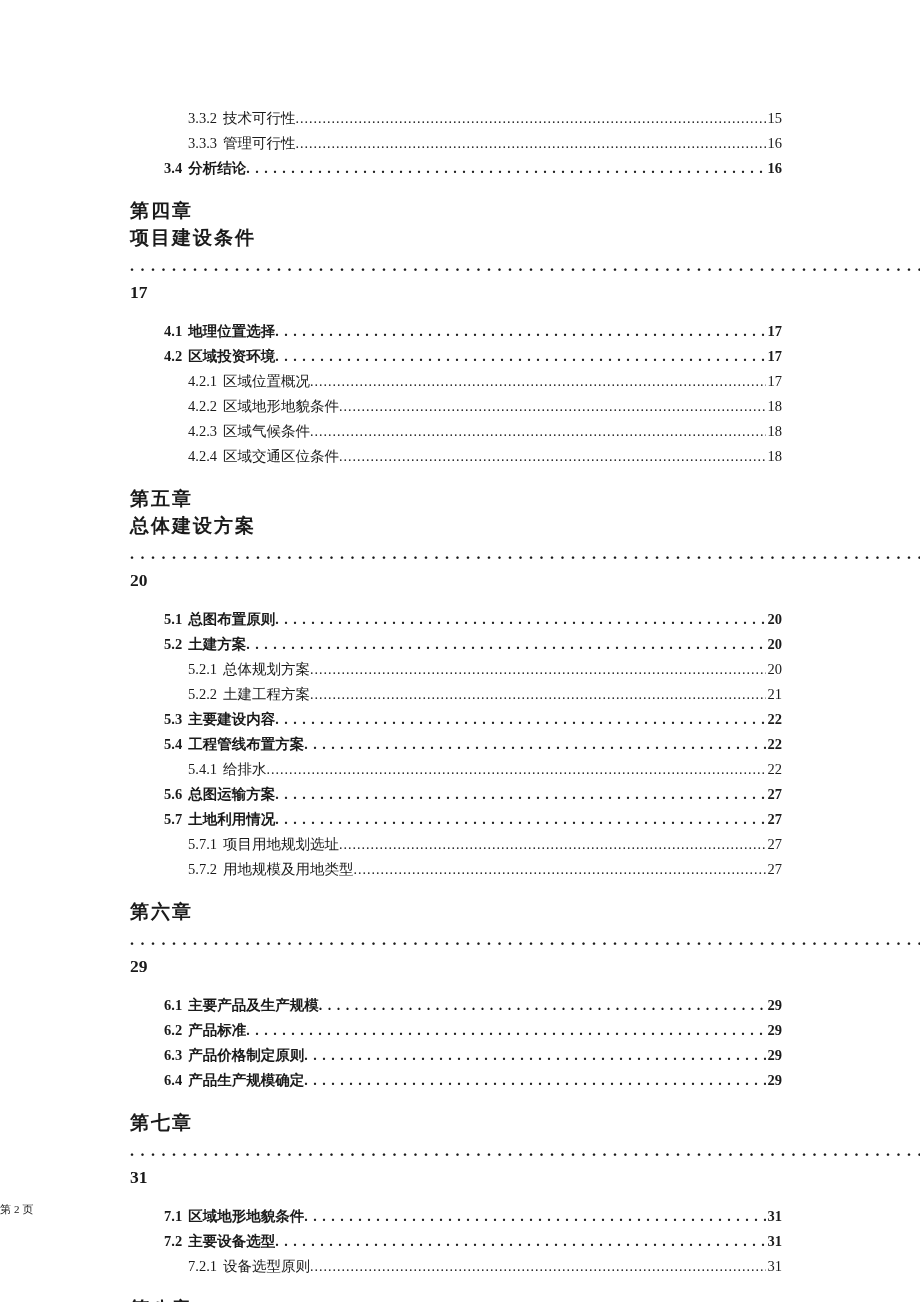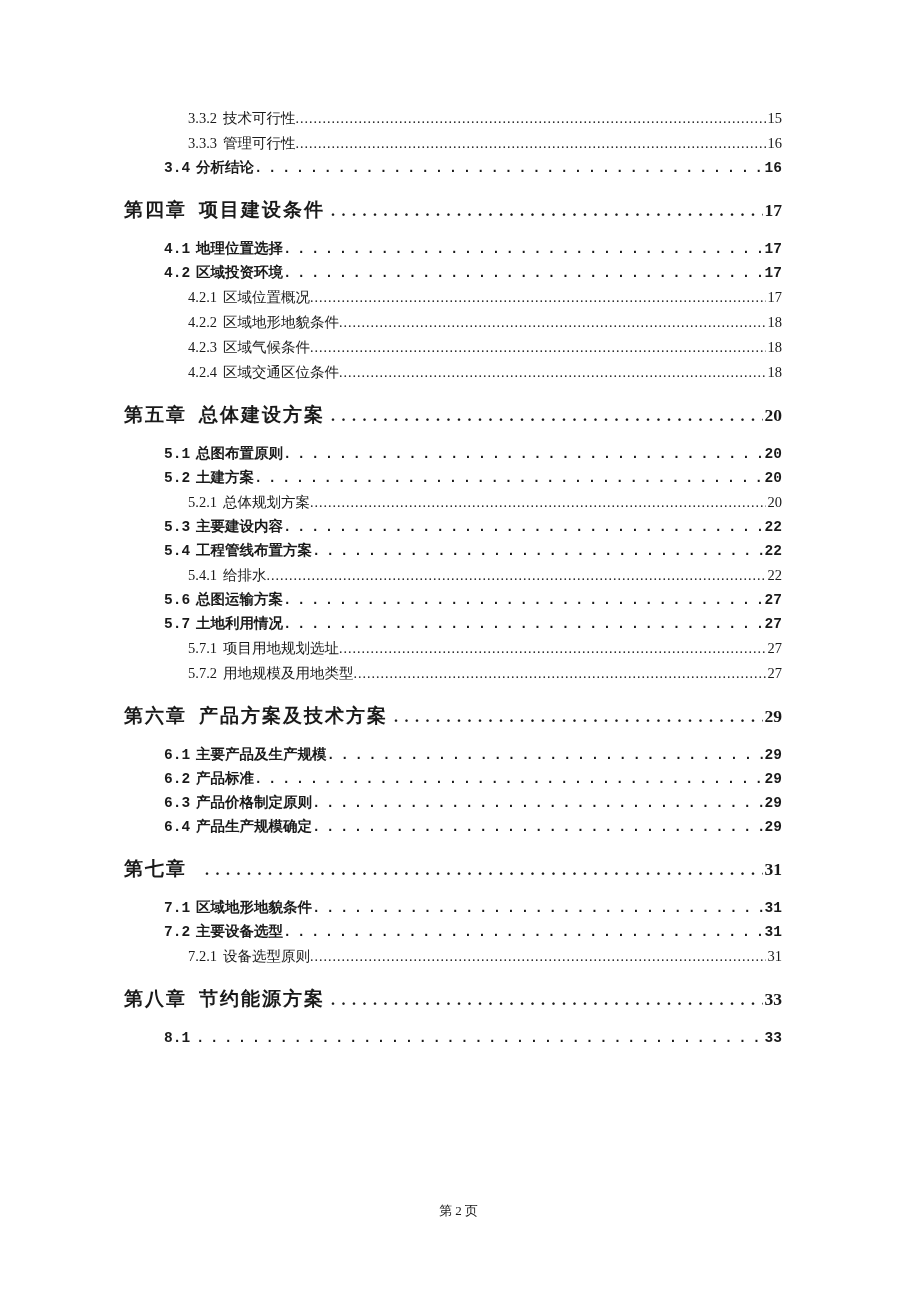--- a/index.html
+++ b/index.html
@@ -28,32 +28,32 @@
     align-items: baseline;
   }
   
   .sec, .sub {
     font-size: 14.5px;
     line-height: 24px;
   }
   .sec {
     font-weight: bold;
     padding-left: 40px;
-    font-family: Liberation Mono, monospace;
   }
   .sub {
     font-weight: normal;
     padding-left: 64px;
   }
   .chap {
     font-weight: bold;
     font-size: 19px;
     line-height: 27px;
     letter-spacing: 2px;
     margin: 16px 0 13px 0;
+    flex-direction: column;
   }
   .num { margin-right: 6px; white-space: nowrap; }
   .chap .num { margin-right: 12px; }
   .title { white-space: nowrap; }
   
   .fill {
     flex: 1;
     overflow: hidden;
     white-space: nowrap;
     min-width: 10px;
@@ -81,22 +81,21 @@
     white-space: nowrap;
   }
   .chap .page-num {
     font-size: 17.5px;
   }
   .footer {
     position: absolute;
     left: 0;
     right: 0;
     top: 1202px;
-    text-align: center;
-    font-size: 13px;
+    font-size: 11px;
     letter-spacing: 3px;
   }
 </style>
 </head>
 <body style="background: rgb(255, 255, 255); color: rgb(26, 26, 26);">
 
 <div class="page">
   <main class="toc" id="toc">
       <div class="row sub">
     <span class="num">3.3.2</span>
@@ -175,20 +174,26 @@
     <span class="title">土建方案</span>
     <span class="fill"></span>
     <span class="page-num">20</span>
   </div>
       <div class="row sub">
     <span class="num">5.2.1</span>
     <span class="title">总体规划方案</span>
     <span class="fill"></span>
     <span class="page-num">20</span>
   </div>
+      <div class="row sub">
+    <span class="num">5.2.2</span>
+    <span class="title">土建工程方案</span>
+    <span class="fill"></span>
+    <span class="page-num">21</span>
+  </div>
       <div class="row sec">
     <span class="num">5.3</span>
     <span class="title">主要建设内容</span>
     <span class="fill"></span>
     <span class="page-num">22</span>
   </div>
       <div class="row sec">
     <span class="num">5.4</span>
     <span class="title">工程管线布置方案</span>
     <span class="fill"></span>
@@ -219,21 +224,20 @@
     <span class="page-num">27</span>
   </div>
       <div class="row sub">
     <span class="num">5.7.2</span>
     <span class="title">用地规模及用地类型</span>
     <span class="fill"></span>
     <span class="page-num">27</span>
   </div>
       <div class="row chap">
     <span class="num">第六章</span>
-    <span class="title">产品方案及技术方案</span>
     <span class="fill"></span>
     <span class="page-num">29</span>
   </div>
       <div class="row sec">
     <span class="num">6.1</span>
     <span class="title">主要产品及生产规模</span>
     <span class="fill"></span>
     <span class="page-num">29</span>
   </div>
       <div class="row sec">

